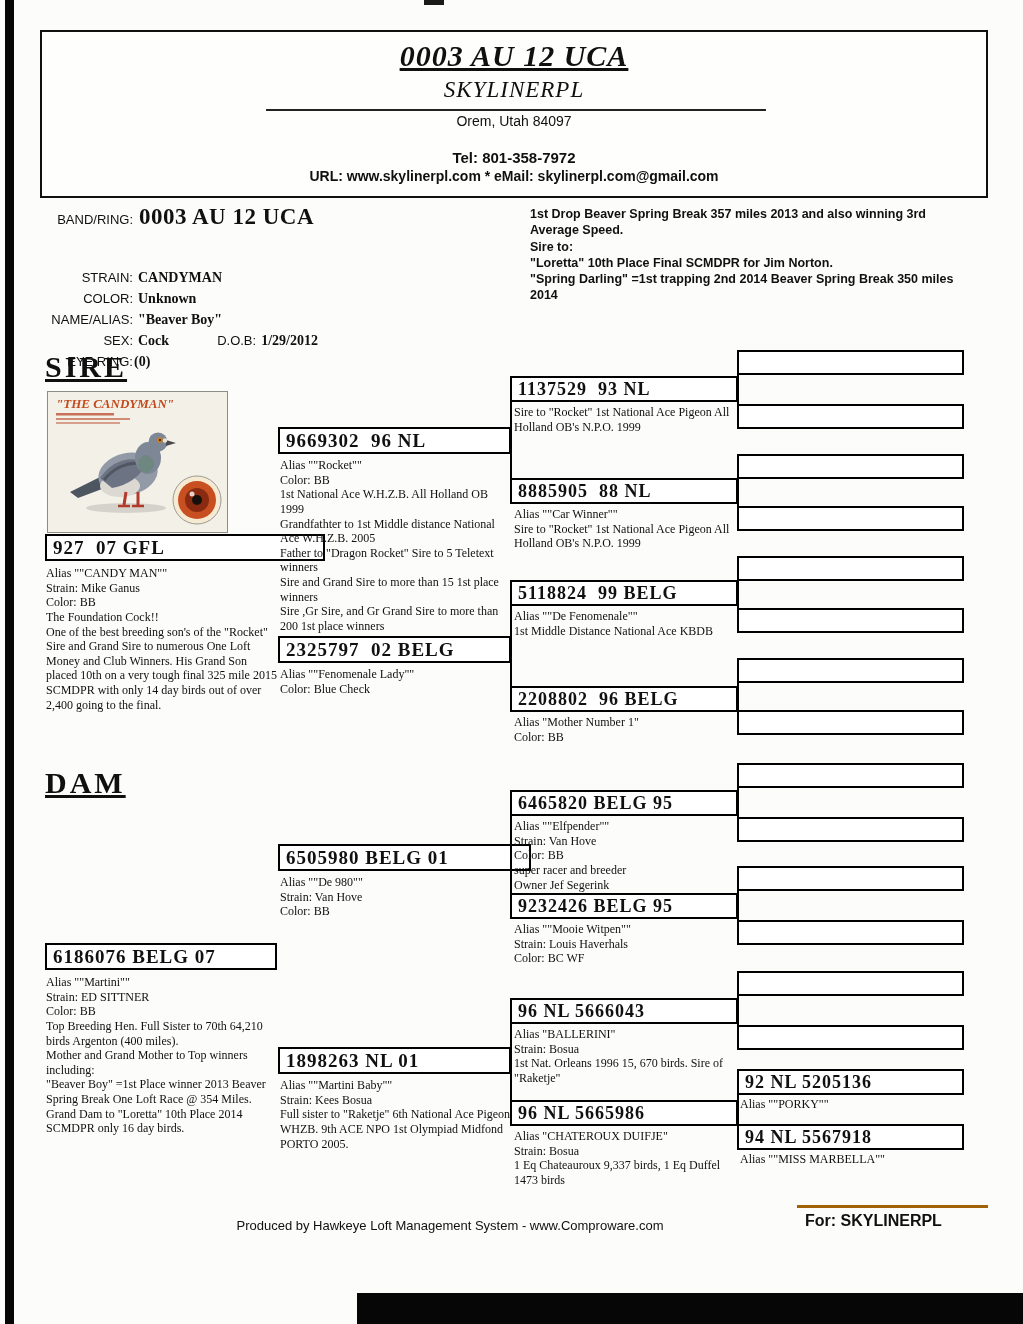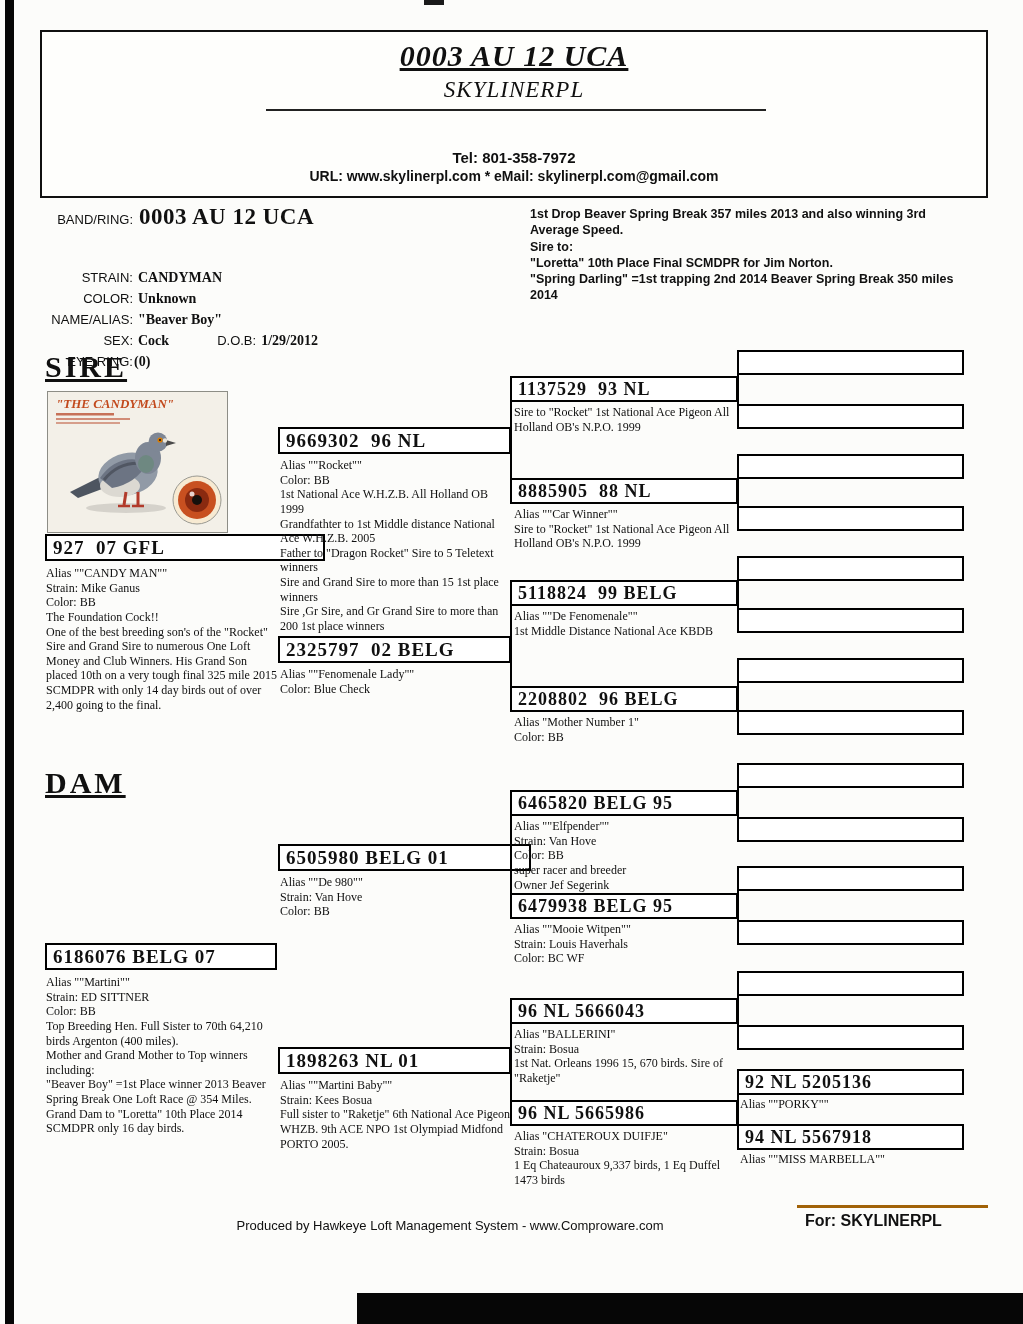--- a/index.html
+++ b/index.html
@@ -43,20 +43,21 @@
 
 <div class="page">
 
   <div class="abs scan-left"></div>
   <div class="abs scan-top-mark"></div>
 
   <div class="abs header-box">
     <div class="hc doc-title">0003 AU 12 UCA</div>
     <div class="hc loft-name">SKYLINERPL</div>
     <div class="loft-rule"></div>
+    <div class="hc addr">Orem, Utah 84097</div>
     <div class="hc tel">Tel: 801-358-7972</div>
     <div class="hc contact">URL: www.skylinerpl.com * eMail: skylinerpl.com@gmail.com</div>
   </div>
 
   <div class="info-row" style="top:204px">
     <span class="ilabel">BAND/RING:</span>
     <span class="ival-band">0003 AU 12 UCA</span>
   </div>
   <div class="info-row" style="top:234px">
     <span class="ilabel">STRAIN:</span>
@@ -191,21 +192,21 @@
   <div class="det" style="left:280px;top:1078px;width:231px">Alias ""Martini Baby""
 Strain: Kees Bosua
 Full sister to "Raketje" 6th National Ace Pigeon WHZB.  9th ACE NPO 1st Olympiad Midfond PORTO 2005.</div>
 
   <div class="bbox bbox3" style="left:510px;top:790px;width:228px">6465820 BELG 95</div>
   <div class="det" style="left:514px;top:819px;width:221px">Alias ""Elfpender""
 Strain: Van Hove
 Color: BB
 super racer and breeder
 Owner Jef Segerink</div>
-  <div class="bbox bbox3" style="left:510px;top:893px;width:228px">6479938 BELG 95</div>
+  <div class="bbox bbox3" style="left:510px;top:893px;width:228px">9232426 BELG 95</div>
   <div class="det" style="left:514px;top:922px;width:221px">Alias ""Mooie Witpen""
 Strain: Louis Haverhals
 Color: BC WF</div>
   <div class="bbox bbox3" style="left:510px;top:998px;width:228px">96 NL 5666043</div>
   <div class="det" style="left:514px;top:1027px;width:221px">Alias "BALLERINI"
 Strain: Bosua
 1st Nat. Orleans 1996 15, 670 birds.  Sire of "Raketje"</div>
   <div class="bbox bbox3" style="left:510px;top:1100px;width:228px">96 NL 5665986</div>
   <div class="det" style="left:514px;top:1129px;width:221px">Alias "CHATEROUX DUIFJE"
 Strain: Bosua

